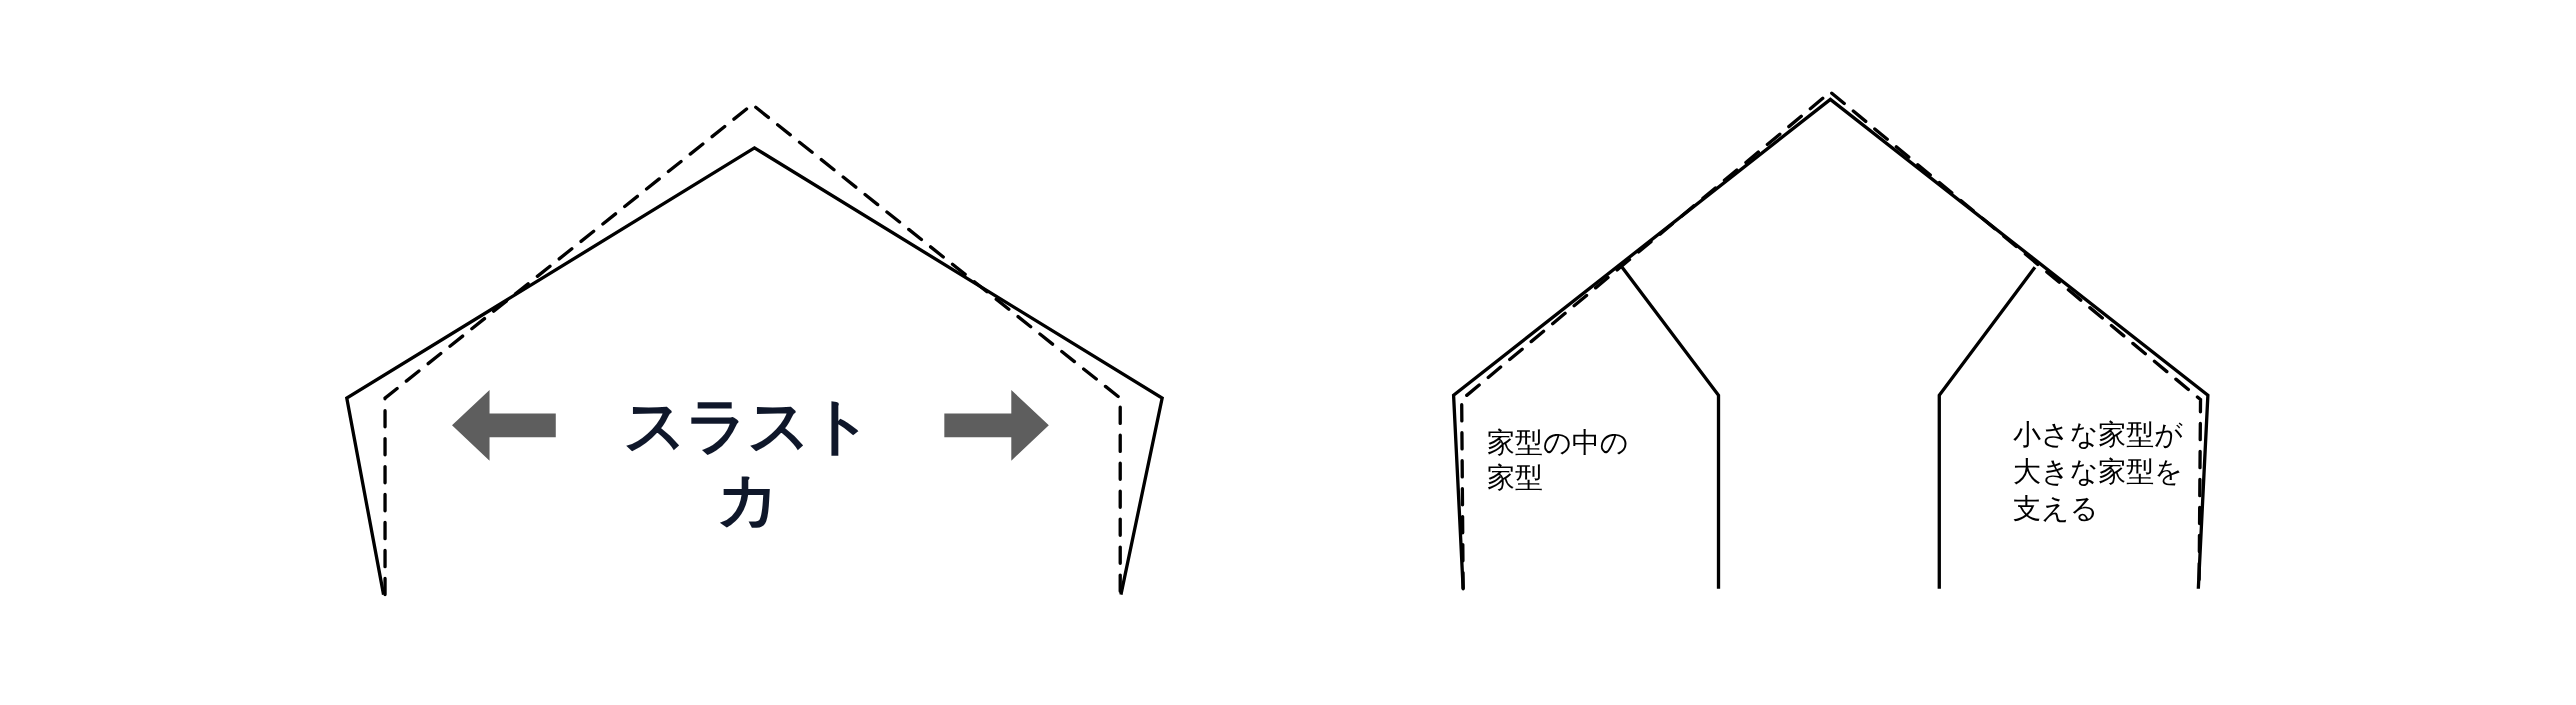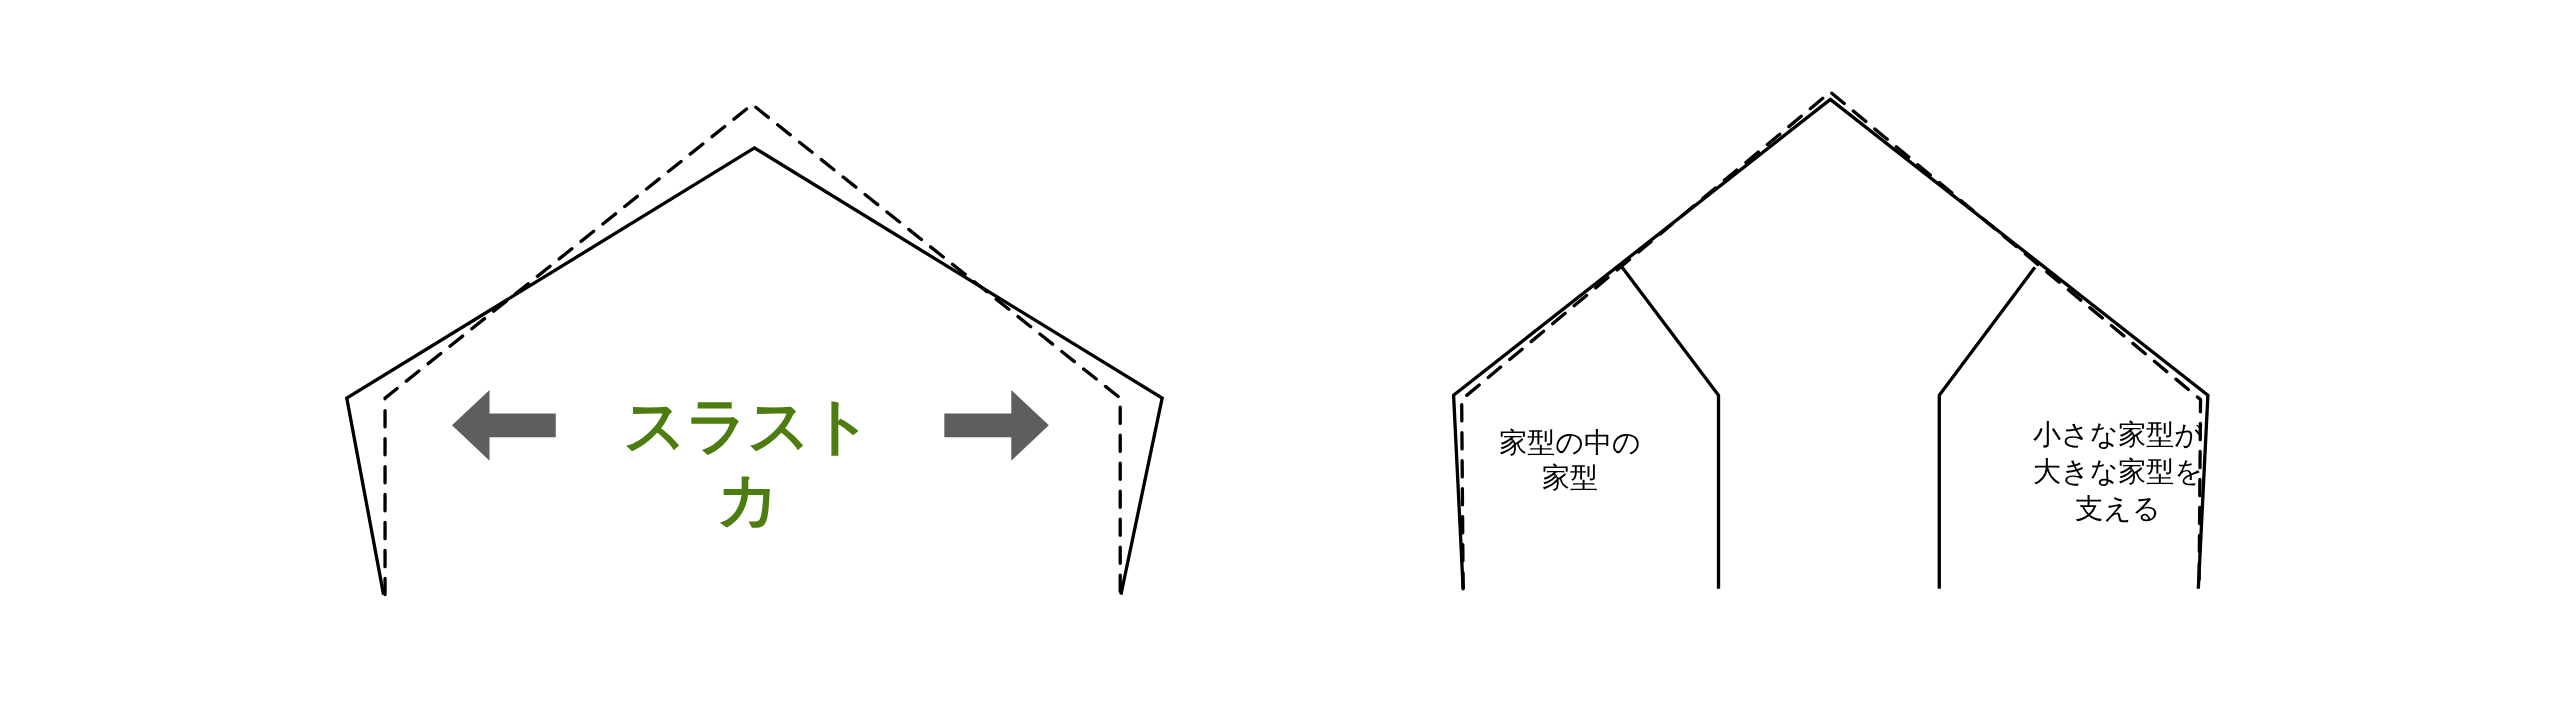--- a/index.html
+++ b/index.html
@@ -34,36 +34,35 @@
       stroke-width: 4.5;
       stroke-dasharray: 22 16;
       stroke-linecap: round;
       stroke-linejoin: miter;
     }
     .arrow {
       fill: #5e5e5e;
     }
     .label {
       position: absolute;
-      text-align: center;
       color: #000000;
       white-space: pre;
     }
     .thrust-label {
       position: absolute;
       left: 604px;
       top: 389px;
       width: 287px;
       height: 74px;
       text-align: center;
       font-family: "DejaVu Sans", sans-serif;
       font-weight: bold;
       font-size: 62px;
       line-height: 74px;
-      color: #4d7c0f;
+      color: #0f172a;
       letter-spacing: -1.5px;
     }
     .inner-label {
       left: 1487px;
       top: 425px;
       width: 166px;
       font-size: 28px;
       line-height: 35px;
     }
     .support-label {

